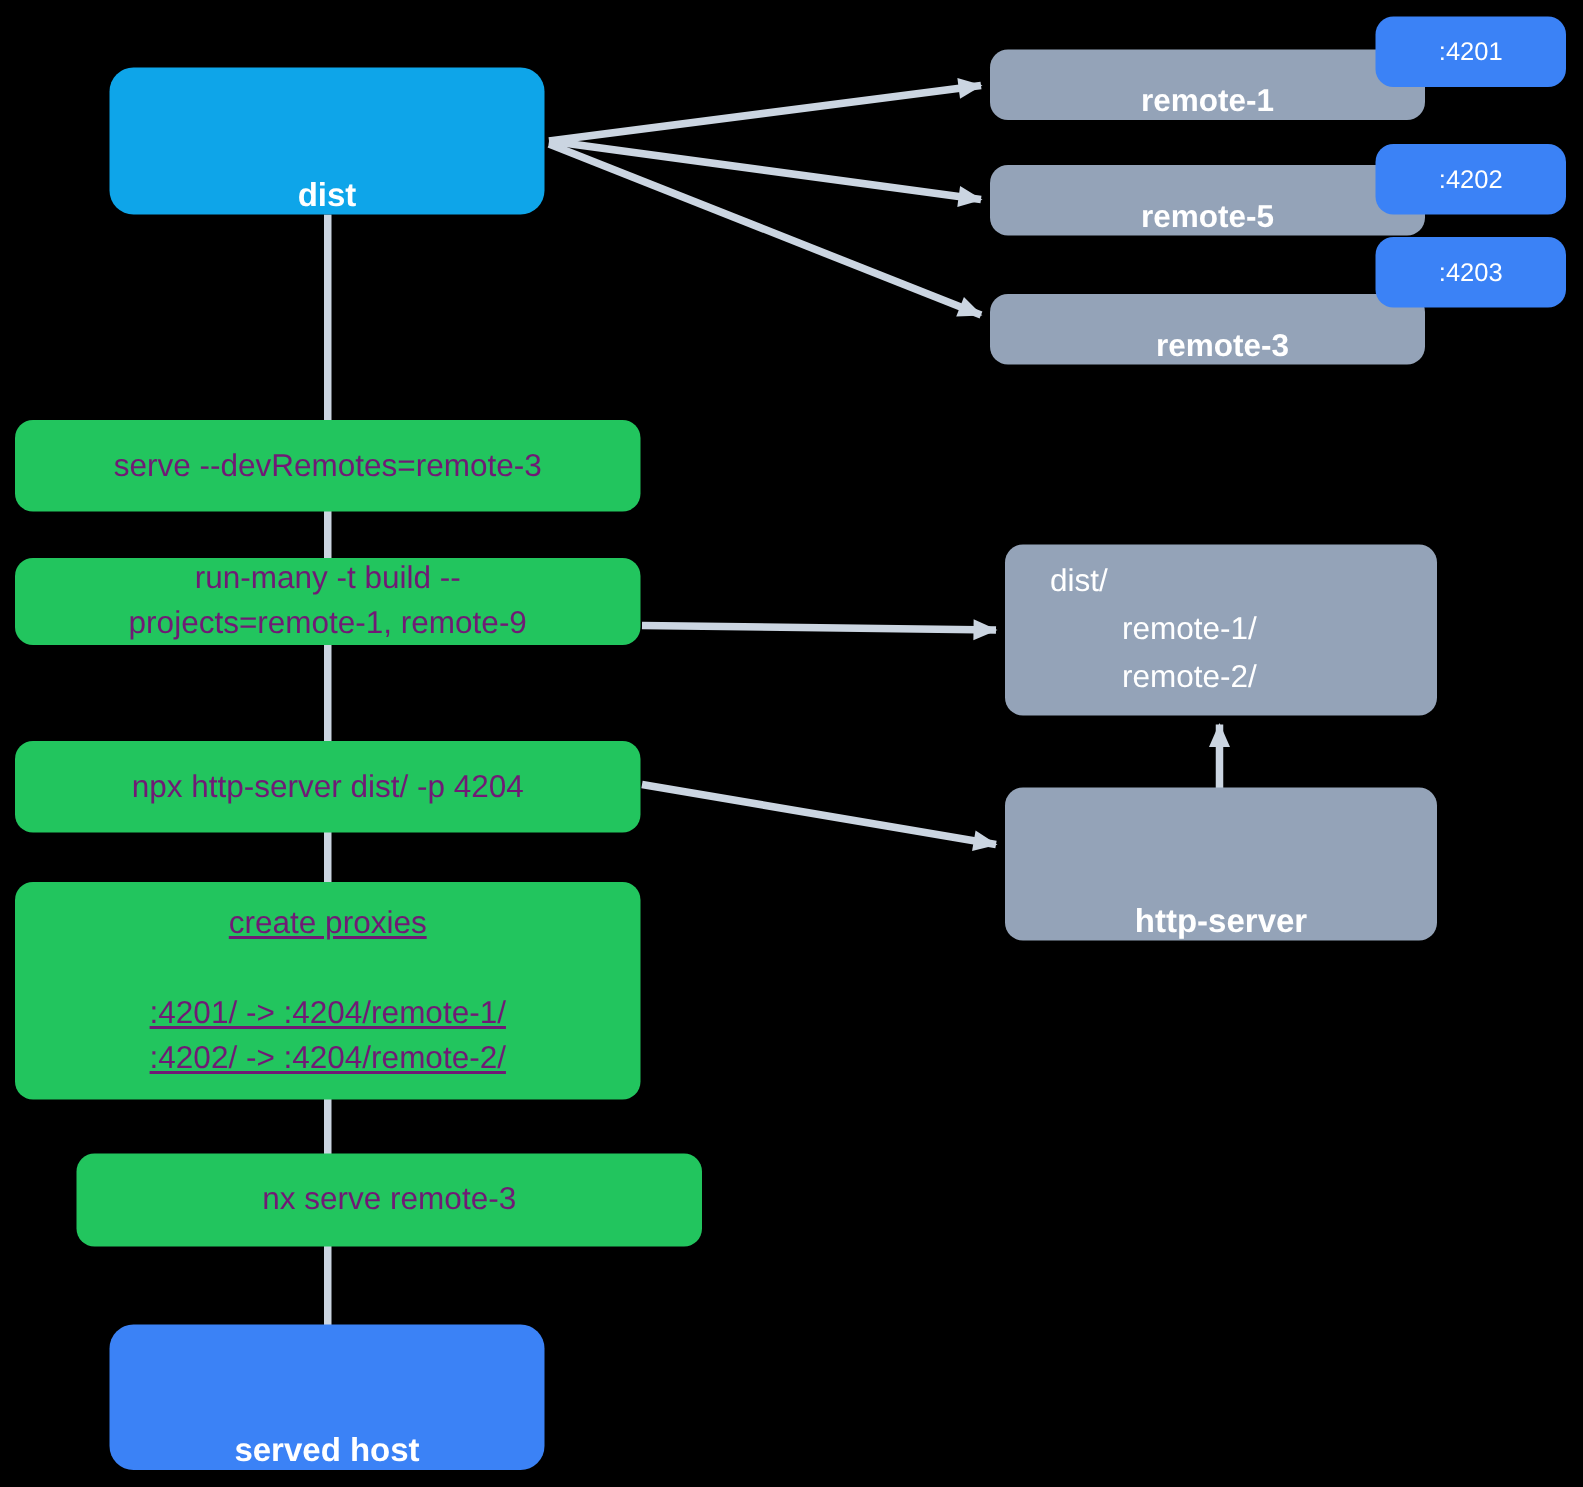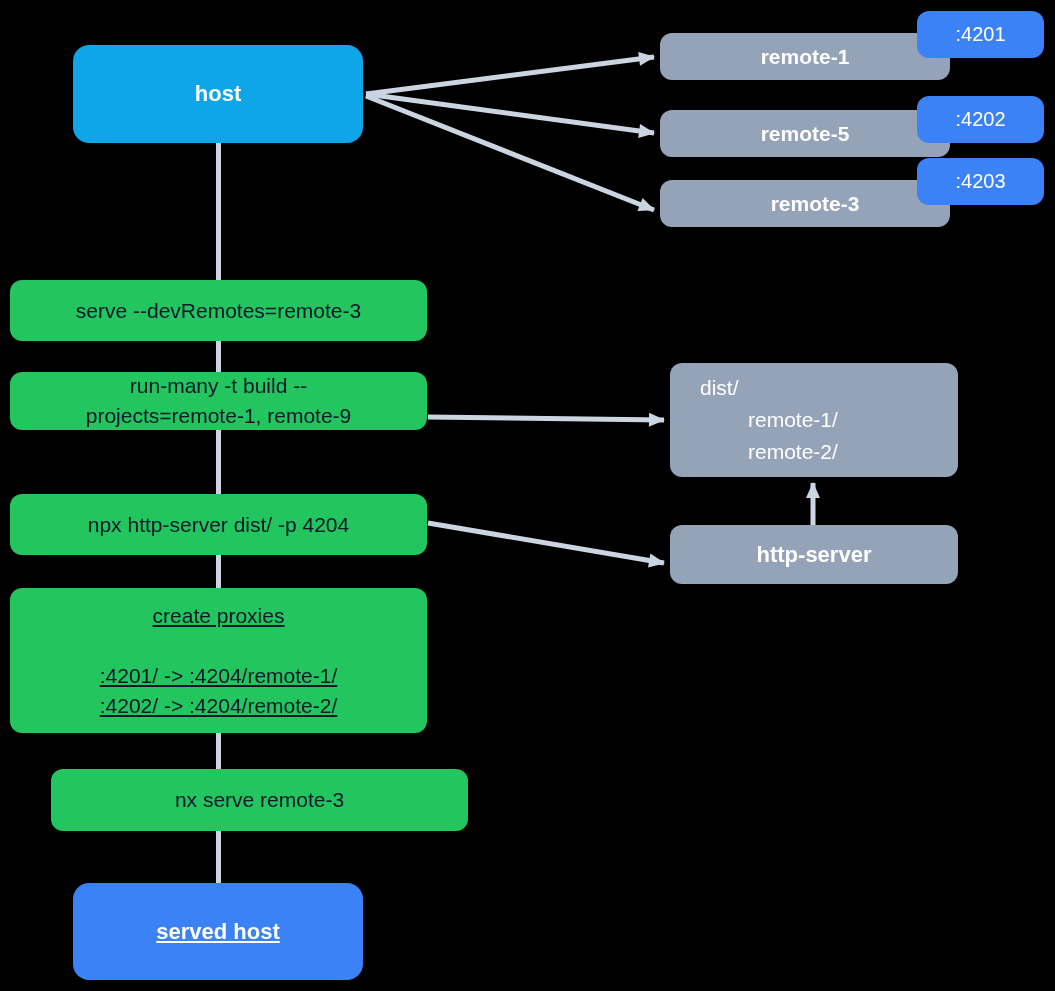--- a/index.html
+++ b/index.html
@@ -15,65 +15,65 @@
     position: absolute;
     left: 0; top: 0;
     width: 1055px; height: 991px;
     z-index: 0;
   }
   .node {
     position: absolute;
     z-index: 1;
     color: #ffffff;
     display: flex;
-    align-items: center;
+    align-items: flex-end;
     justify-content: center;
     box-sizing: border-box;
   }
   .node-host {
     left: 73px; top: 45px; width: 290px; height: 98px;
     background: #0ea5e9;
     border-radius: 16px;
     font-weight: 700; font-size: 22px;
   }
   .node-served-host {
     left: 73px; top: 883px; width: 290px; height: 97px;
     background: #3b82f6;
     border-radius: 16px;
-    font-weight: 700; font-size: 22px; text-decoration: underline;
+    font-weight: 700; font-size: 22px;
   }
   .remote {
     left: 660px; width: 290px; height: 47px;
     background: #94a3b8;
     border-radius: 12px;
     font-weight: 700; font-size: 21px;
   }
   .remote-0 { top: 33px; }
   .remote-1 { top: 110px; }
-  .remote-2 { top: 180px; padding-left: 20px; }
+  .remote-2 { top: 196px; padding-left: 20px; }
   .badge {
     position: absolute;
     z-index: 2;
     left: 917px; width: 127px; height: 47px;
     background: #3b82f6;
     border-radius: 12px;
     color: #ffffff;
-    font-size: 20px; font-weight: 500;
+    font-size: 17px; font-weight: 500;
     display: flex; align-items: center; justify-content: center;
   }
   .badge-0 { top: 11px; }
   .badge-1 { top: 96px; }
   .badge-2 { top: 158px; }
   .step {
     position: absolute;
     z-index: 1;
     left: 10px; width: 417px;
     background: #22c55e;
     border-radius: 12px;
-    color: #0f172a;
+    color: #701a75;
     font-size: 21px;
     line-height: 30px;
     display: flex;
     flex-direction: column;
     align-items: center;
     justify-content: center;
     text-align: center;
     box-sizing: border-box;
   }
   .step-0 { top: 280px; height: 61px; }
@@ -86,21 +86,21 @@
     left: 670px; top: 363px; width: 288px; height: 114px;
     background: #94a3b8;
     border-radius: 12px;
     font-size: 21px;
     line-height: 32px;
     display: block;
     padding: 9px 16px 0 30px;
   }
   .node-dist .indent { padding-left: 48px; }
   .node-http-server {
-    left: 670px; top: 525px; width: 288px; height: 59px;
+    left: 670px; top: 525px; width: 288px; height: 102px;
     background: #94a3b8;
     border-radius: 12px;
     font-weight: 700; font-size: 22px;
   }
 </style>
 </head>
 <body>
 
 <div class="canvas">
 
@@ -118,21 +118,21 @@
     <line x1="366" y1="96" x2="654" y2="210" stroke="#cbd5e1" stroke-width="5" marker-end="url(#arrow)"></line>
 
     <line x1="428" y1="417" x2="664" y2="420" stroke="#cbd5e1" stroke-width="5" marker-end="url(#arrow)"></line>
 
     <line x1="428" y1="523" x2="664" y2="563" stroke="#cbd5e1" stroke-width="5" marker-end="url(#arrow)"></line>
 
     <line x1="813" y1="526" x2="813" y2="483" stroke="#cbd5e1" stroke-width="5" marker-end="url(#arrow)"></line>
   </svg>
 
   <div class="node node-host">
-    <span>host</span>
+    <span>dist</span>
   </div>
 
   <div class="node remote remote-0">
     <span>remote-1</span>
   </div>
   <div class="badge badge-0">
     <span>:4201</span>
   </div>
 
   <div class="node remote remote-1">

